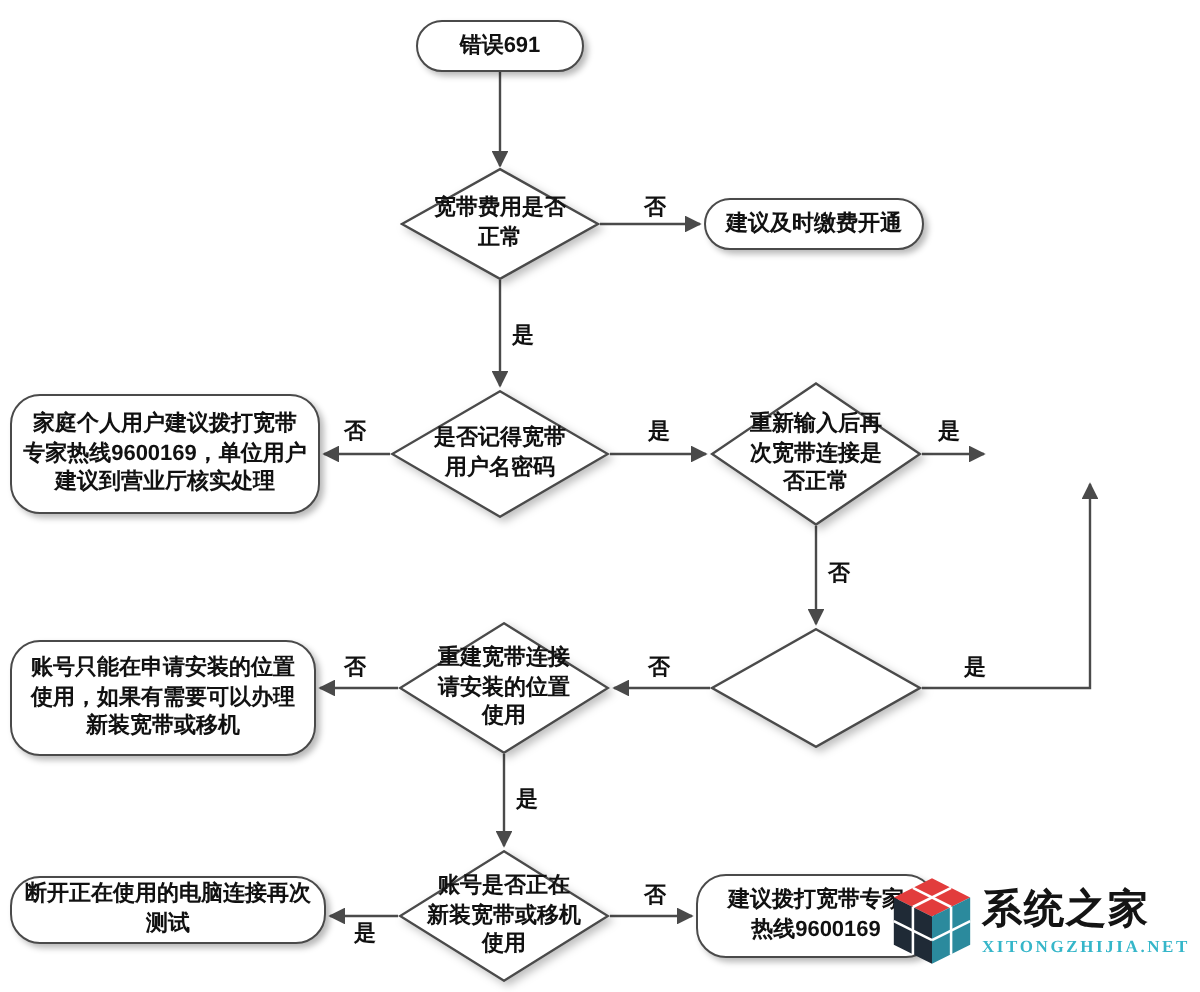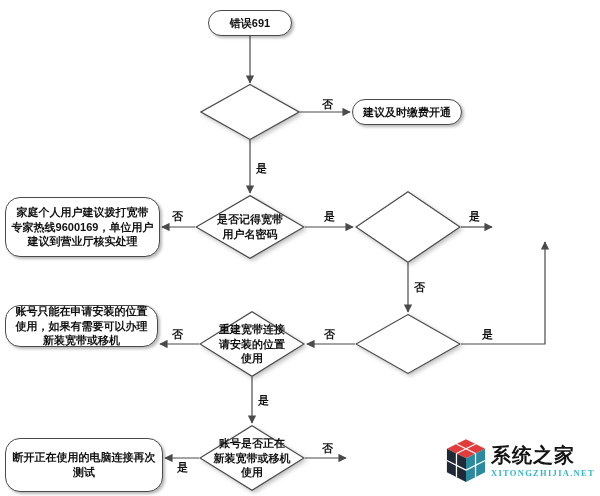--- a/index.html
+++ b/index.html
@@ -61,20 +61,22 @@
   </svg>
 
   <div class="node rounded" style="left:208px;top:10px;width:84px;height:26px">
     <span class="node-label">错误691</span>
   </div>
 
   <div class="node diamond" style="left:200px;top:84px;width:100px;height:56px">
     <svg class="diamond-shape" viewBox="0 0 100 100" preserveAspectRatio="none">
         <polygon points="50,1 99,50 50,99 1,50"></polygon>
       </svg>
+    <span class="node-label">宽带费用是否
+正常</span>
   </div>
 
   <div class="node diamond" style="left:195px;top:195px;width:110px;height:64px">
     <svg class="diamond-shape" viewBox="0 0 100 100" preserveAspectRatio="none">
         <polygon points="50,1 99,50 50,99 1,50"></polygon>
       </svg>
     <span class="node-label">是否记得宽带
 用户名密码</span>
   </div>
 
@@ -85,58 +87,65 @@
   <div class="node rounded big" style="left:5px;top:197px;width:155px;height:60px">
     <span class="node-label">家庭个人用户建议拨打宽带
 专家热线9600169，单位用户
 建议到营业厅核实处理</span>
   </div>
 
   <div class="node diamond" style="left:355px;top:191px;width:106px;height:72px">
     <svg class="diamond-shape" viewBox="0 0 100 100" preserveAspectRatio="none">
         <polygon points="50,1 99,50 50,99 1,50"></polygon>
       </svg>
+    <span class="node-label">重新输入后再
+次宽带连接是
+否正常</span>
   </div>
 
 
   <div class="node diamond" style="left:355px;top:314px;width:106px;height:60px">
     <svg class="diamond-shape" viewBox="0 0 100 100" preserveAspectRatio="none">
         <polygon points="50,1 99,50 50,99 1,50"></polygon>
       </svg>
   </div>
 
   <div class="node diamond" style="left:199px;top:311px;width:106px;height:66px">
     <svg class="diamond-shape" viewBox="0 0 100 100" preserveAspectRatio="none">
         <polygon points="50,1 99,50 50,99 1,50"></polygon>
       </svg>
     <span class="node-label">重建宽带连接
 请安装的位置
 使用</span>
   </div>
 
-  <div class="node rounded big" style="left:5px;top:305px;width:153px;height:42px">
+  <div class="node rounded big" style="left:5px;top:320px;width:153px;height:58px">
     <span class="node-label">账号只能在申请安装的位置
 使用，如果有需要可以办理
 新装宽带或移机</span>
   </div>
 
   <div class="node diamond" style="left:199px;top:425px;width:106px;height:66px">
     <svg class="diamond-shape" viewBox="0 0 100 100" preserveAspectRatio="none">
         <polygon points="50,1 99,50 50,99 1,50"></polygon>
       </svg>
     <span class="node-label">账号是否正在
 新装宽带或移机
 使用</span>
   </div>
 
-  <div class="node rounded big" style="left:5px;top:438px;width:158px;height:54px">
+  <div class="node rounded big" style="left:5px;top:438px;width:158px;height:34px">
     <span class="node-label">断开正在使用的电脑连接再次
 测试</span>
   </div>
 
+  <div class="node rounded big" style="left:348px;top:437px;width:120px;height:42px">
+    <span class="node-label">建议拨打宽带专家
+热线9600169</span>
+  </div>
 
   <span class="edge-label" style="left:320px;top:98px">否</span>
   <span class="edge-label" style="left:254px;top:162px">是</span>
   <span class="edge-label" style="left:170px;top:210px">否</span>
   <span class="edge-label" style="left:322px;top:210px">是</span>
   <span class="edge-label" style="left:467px;top:210px">是</span>
   <span class="edge-label" style="left:412px;top:281px">否</span>
   <span class="edge-label" style="left:480px;top:328px">是</span>
   <span class="edge-label" style="left:322px;top:328px">否</span>
   <span class="edge-label" style="left:170px;top:328px">否</span>

